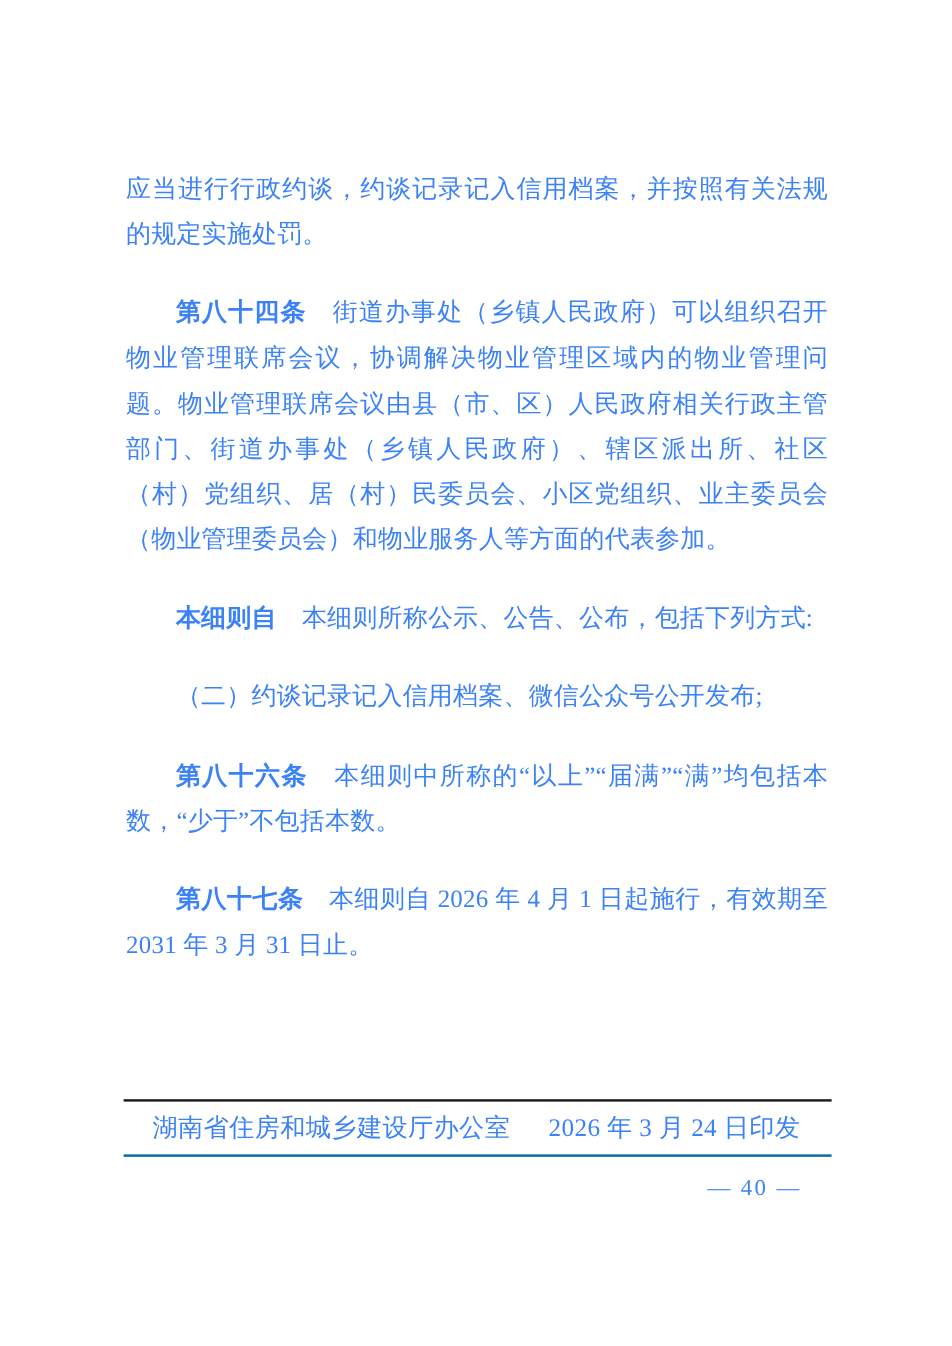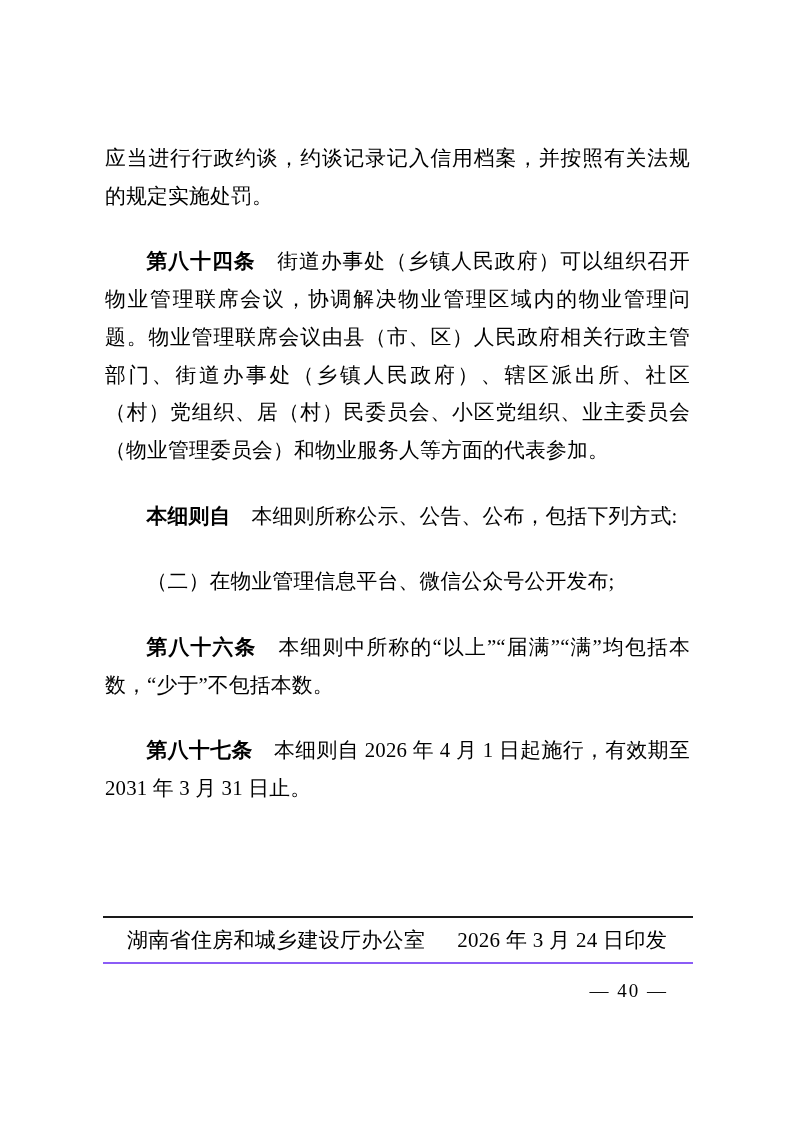--- a/index.html
+++ b/index.html
@@ -5,21 +5,21 @@
   html, body {
     margin: 0;
     padding: 0;
     background: #ffffff;
   }
   .page {
     position: relative;
     width: 793px;
     height: 1060px;
     background: #ffffff;
-    color: #000000;
+    color: #3b82f6;
     font-family: "Liberation Serif", "DejaVu Serif", serif;
     overflow: hidden;
     text-decoration: underline;
   }
   .content {
     position: absolute;
     left: 105px;
     top: 139px;
     width: 585px;
   }
@@ -47,21 +47,21 @@
     letter-spacing: 1px;
   }
   .footer-box {
     position: absolute;
     left: 103px;
     top: 916px;
     width: 590px;
     height: 48px;
     box-sizing: border-box;
     border-top: 2px solid #1a1a1a;
-    border-bottom: 2px solid #8b5cf6;
+    border-bottom: 2px solid #0369a1;
     display: flex;
     align-items: center;
     justify-content: space-between;
     padding: 0 26px 0 24px;
     font-size: 21px;
   }
   .footer-issuer, .footer-date {
     white-space: nowrap;
     letter-spacing: 0.3px;
   }
@@ -83,21 +83,21 @@
   <div class="content">
 
     <p><span>应当进行行政约谈，约谈记录记入信用档案，并按照有关法规的规定实施处罚。</span></p>
 
     <p class="indent"><b class="article-label">第八十四条</b><span>　街道办事处（乡镇人民政府）可以组织召开物业管理联席会议，协调解决物业管理区域内的物业管理问题。物业管理联席会议由县（市、区）人民政府相关行政主管部门、街道办事处（乡镇人民政府）、辖区派出所、社区（村）党组织、居（村）民委员会、小区党组织、业主委员会（物业管理委员会）和物业服务人等方面的代表参加。</span></p>
 
 
     <p class="indent"><b class="article-label">本细则自</b><span>　本细则所称公示、公告、公布，包括下列方式:</span></p>
 
 
-    <p class="indent"><span>（二）在物业管理信息平台、微信公众号公开发布;</span></p>
+    <p class="indent"><span>（二）约谈记录记入信用档案、微信公众号公开发布;</span></p>
 
 
     <p class="indent"><b class="article-label">第八十六条</b><span>　本细则中所称的“以上”“届满”“满”均包括本数，“少于”不包括本数。</span></p>
 
     <p class="indent"><b class="article-label">第八十七条</b><span>　本细则自 2026 年 4 月 1 日起施行，有效期至 2031 年 3 月 31 日止。</span></p>
 
   </div>
 
   <div class="footer-box">
     <span class="footer-issuer">湖南省住房和城乡建设厅办公室</span>

